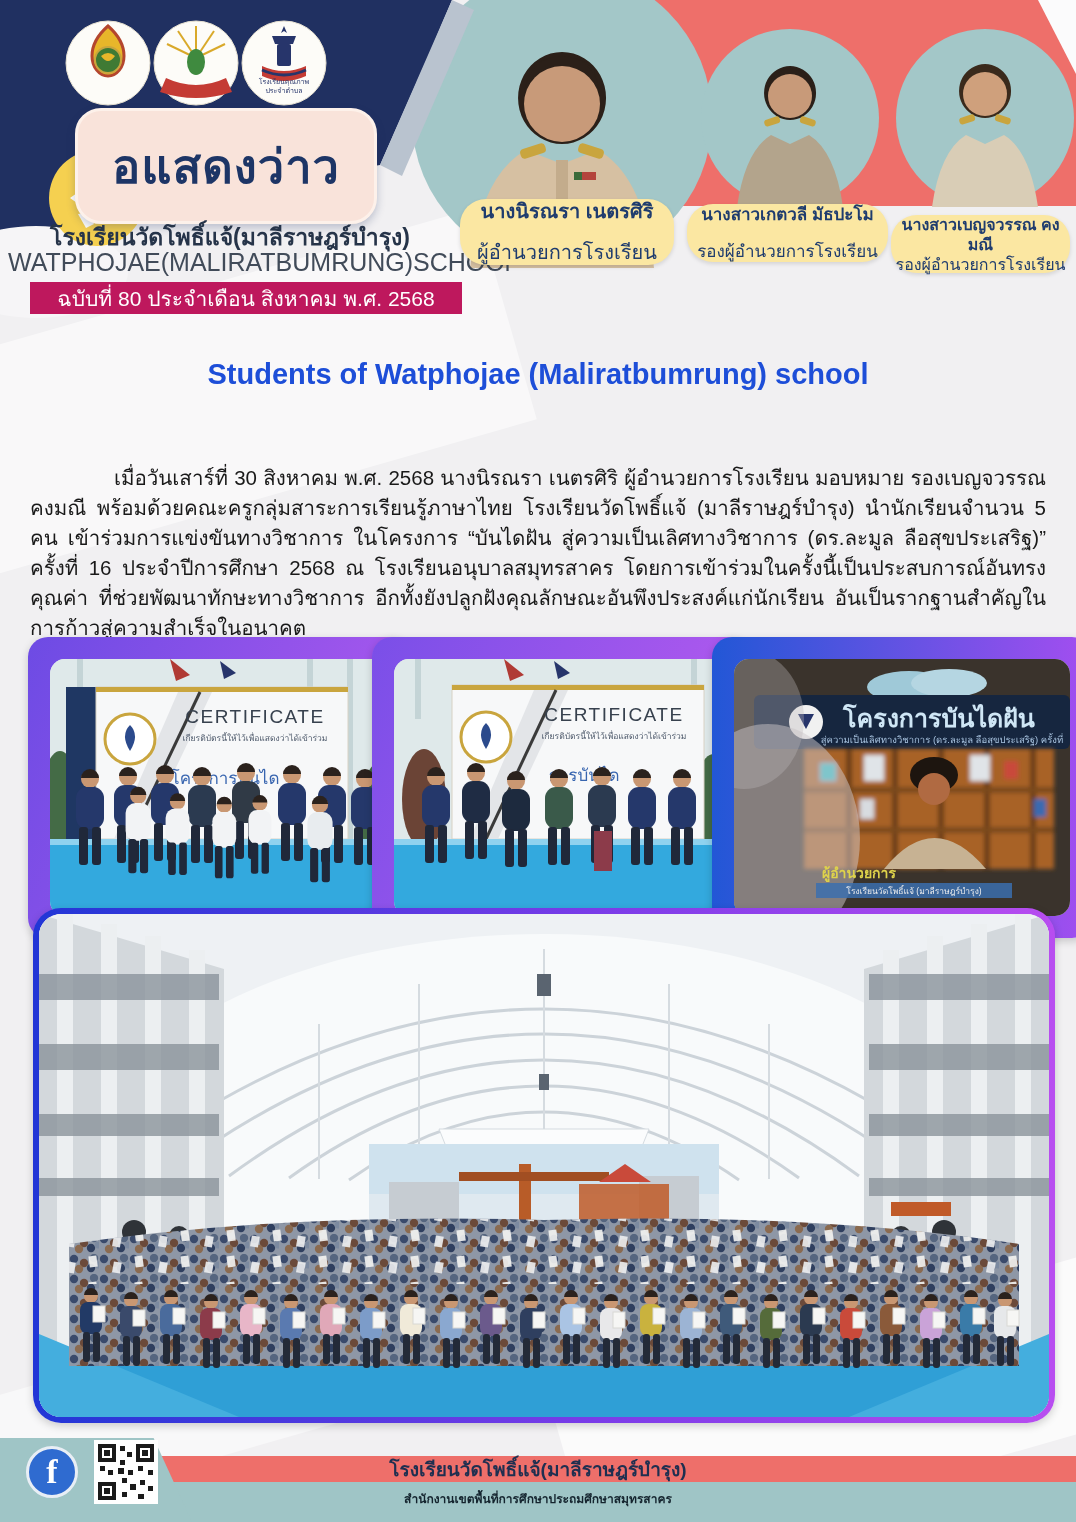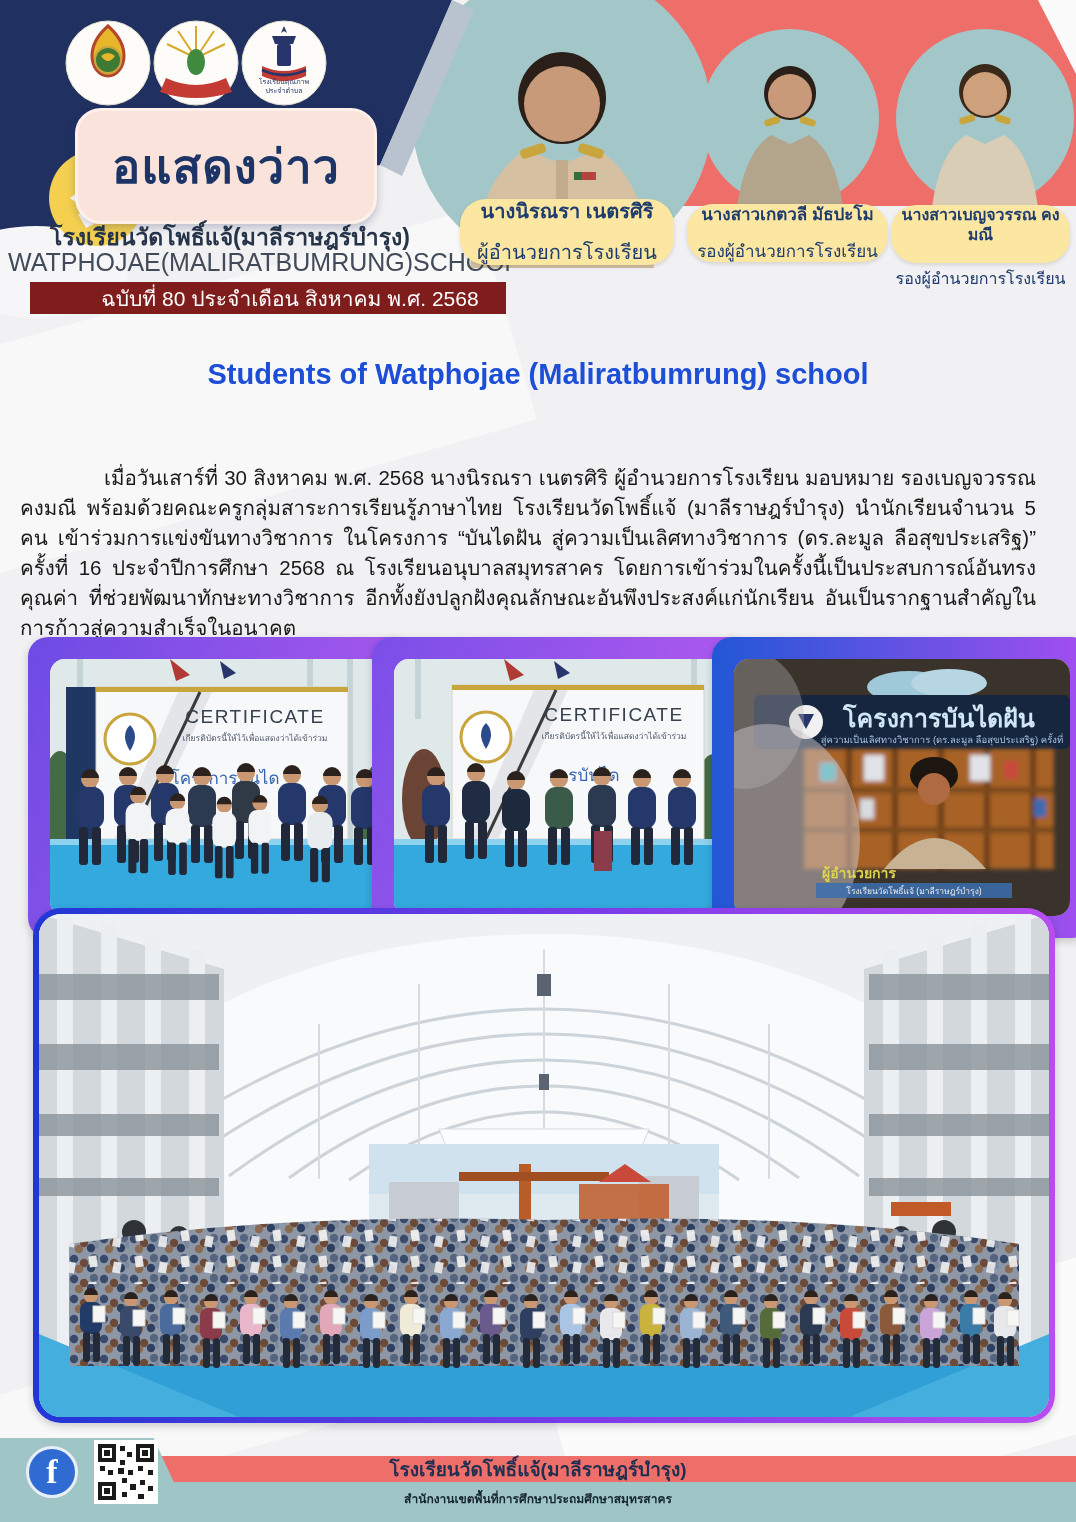--- a/index.html
+++ b/index.html
@@ -15,36 +15,36 @@
   .hdr-svg{left:0;top:0;width:1076px;height:340px;}
   .newsbox{
     left:75px;top:108px;width:296px;height:110px;background:#f9e3da;
     border:3px solid #fdf1ea;border-radius:26px;display:flex;align-items:center;justify-content:center;
     box-shadow:0 4px 8px rgba(32,48,97,.25);
   }
   .newsbox span{font-size:47px;font-weight:bold;color:#1d3566;letter-spacing:1px;}
   .schoolname-th{left:20px;top:219px;width:420px;text-align:center;font-size:23px;color:#263449;font-weight:bold;}
   .schoolname-en{left:8px;top:248px;width:444px;text-align:center;font-size:25px;color:#414b59;}
   .issueband{
-    left:30px;top:282px;width:432px;height:32px;background:#7f1d1d;
-    display:flex;align-items:center;justify-content:center;color:#fff;font-size:21px;padding-left:44px;
+    left:30px;top:282px;width:432px;height:32px;background:#be185d;
+    display:flex;align-items:center;justify-content:center;color:#fff;font-size:21px;
   }
   .pill{
     background:#fbe7a2;border-radius:26px;color:#1f3c6e;text-align:center;
     display:flex;flex-direction:column;justify-content:space-between;line-height:1.25;
     box-shadow:0 2px 4px rgba(0,0,0,.12);
   }
   .pill .nm{font-weight:bold;}
   .pill1{left:460px;top:199px;width:214px;height:66px;font-size:20px;}
   .pill2{left:687px;top:204px;width:201px;height:58px;font-size:17px;}
-  .pill3{left:891px;top:205px;width:179px;height:58px;font-size:16px;gap:24px;}
+  .pill3{left:891px;top:215px;width:179px;height:58px;font-size:16px;}
   
   .title{left:0;top:355px;width:1076px;text-align:center;color:#1d4ed8;font-weight:bold;font-size:29px;line-height:1.35;}
   .bodytext{
-    left:20px;top:463px;width:1016px;font-size:20.5px;line-height:30px;color:#191919;
+    left:30px;top:463px;width:1016px;font-size:20.5px;line-height:30px;color:#191919;
     text-align:justify;text-indent:84px;
   }
   
   .photo{border-radius:20px;padding:22px;box-shadow:0 3px 8px rgba(0,0,0,.18);}
   .photo .inner{width:100%;height:100%;border-radius:15px;overflow:hidden;background:#dfe9ea;}
   .photo svg{display:block;}
   .ph1{left:28px;top:637px;width:340px;height:257px;background:linear-gradient(115deg,#6d4be4,#b85bf0);}
   .ph2{left:372px;top:637px;width:336px;height:257px;background:linear-gradient(115deg,#7a4fe8,#c05cf0);}
   .ph3{left:712px;top:637px;width:336px;height:257px;background:linear-gradient(90deg,#2257d6,#a44ef0);}
   .ph4{left:33px;top:908px;width:1010px;height:503px;background:linear-gradient(90deg,#2136d6 0%,#7a3ce8 55%,#b84df0 100%);border-radius:28px;padding:6px;}

